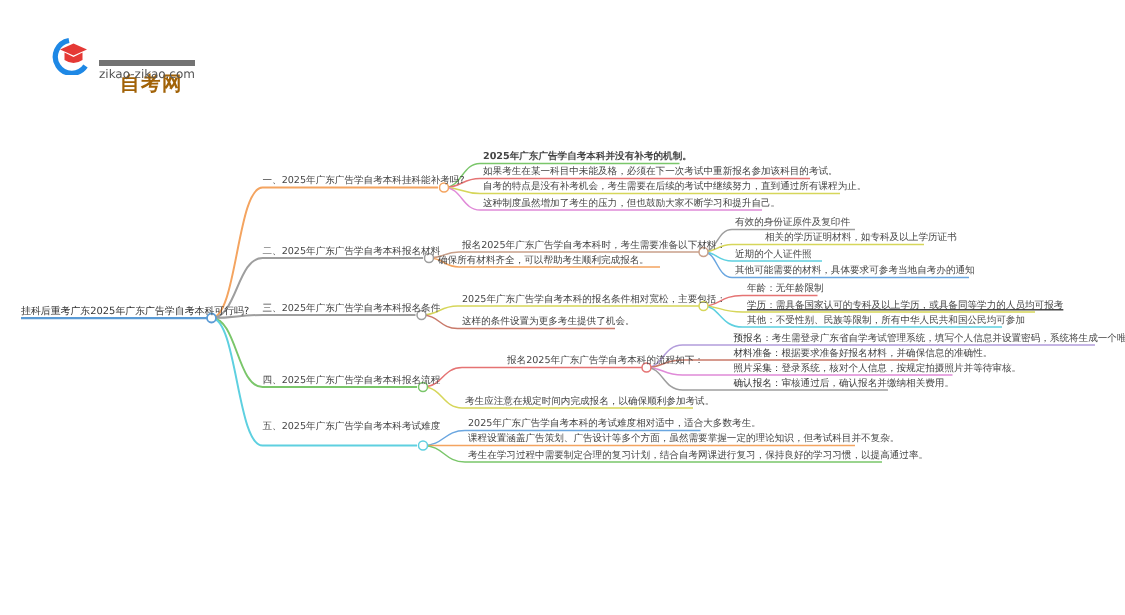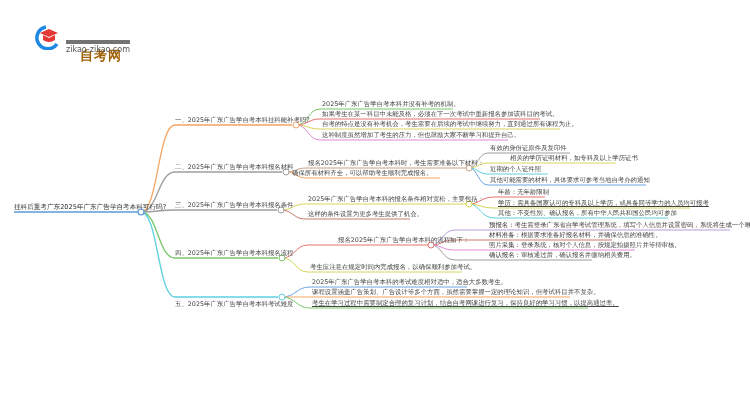--- a/index.html
+++ b/index.html
@@ -73,42 +73,42 @@
   <path d="M282 297 C296 297,296 308,310 308 L588 308" fill="none" stroke="#7ac66a" stroke-width="1"></path>
   <circle cx="282" cy="297" r="3" fill="#fff" stroke="#5ed0e0" stroke-width="1"></circle>
 </svg>
 
 <div class="node" style="left:14px;top:203px;font-size:6.6px;color:#333;">挂科后重考广东2025年广东广告学自考本科可行吗?</div>
 
 <div class="node" style="left:175px;top:116px;text-align:center;">一、2025年广东广告学自考本科挂科能补考吗?</div>
 <div class="node" style="left:175px;top:163px;">二、2025年广东广告学自考本科报名材料</div>
 <div class="node" style="left:175px;top:201px;">三、2025年广东广告学自考本科报名条件</div>
 <div class="node" style="left:175px;top:249px;">四、2025年广东广告学自考本科报名流程</div>
-<div class="node" style="left:175px;top:300px;text-align:center;">五、2025年广东广告学自考本科考试难度</div>
+<div class="node" style="left:175px;top:280px;text-align:center;">五、2025年广东广告学自考本科考试难度</div>
 
-<div class="node" style="left:322px;top:100px;">2025年广东广告学自考本科并没有补考的机制。</div>
+<div class="node" style="left:322px;top:100px;font-weight:bold;">2025年广东广告学自考本科并没有补考的机制。</div>
 <div class="node" style="left:322px;top:110px;">如果考生在某一科目中未能及格，必须在下一次考试中重新报名参加该科目的考试。</div>
 <div class="node" style="left:322px;top:120px;">自考的特点是没有补考机会，考生需要在后续的考试中继续努力，直到通过所有课程为止。</div>
 <div class="node" style="left:322px;top:131px;">这种制度虽然增加了考生的压力，但也鼓励大家不断学习和提升自己。</div>
 
 <div class="node" style="left:308px;top:159px;">报名2025年广东广告学自考本科时，考生需要准备以下材料：</div>
 <div class="node" style="left:292px;top:169px;">确保所有材料齐全，可以帮助考生顺利完成报名。</div>
 <div class="node" style="left:490px;top:144px;">有效的身份证原件及复印件</div>
 <div class="node" style="left:490px;top:154px;margin-left:20px;">相关的学历证明材料，如专科及以上学历证书</div>
 <div class="node" style="left:490px;top:165px;">近期的个人证件照</div>
 <div class="node" style="left:490px;top:176px;">其他可能需要的材料，具体要求可参考当地自考办的通知</div>
 
 <div class="node" style="left:308px;top:195px;">2025年广东广告学自考本科的报名条件相对宽松，主要包括：</div>
 <div class="node" style="left:308px;top:210px;">这样的条件设置为更多考生提供了机会。</div>
 <div class="node" style="left:498px;top:188px;">年龄：无年龄限制</div>
 <div class="node" style="left:498px;top:199px;text-decoration:underline;">学历：需具备国家认可的专科及以上学历，或具备同等学力的人员均可报考</div>
-<div class="node" style="left:498px;top:209px;">其他：不受性别、确认报名，所有中华人民共和国公民均可参加</div>
+<div class="node" style="left:498px;top:209px;">其他：不受性别、民族等限制，所有中华人民共和国公民均可参加</div>
 
 <div class="node" style="left:310px;top:236px;margin-left:28px;">报名2025年广东广告学自考本科的流程如下：</div>
 <div class="node" style="left:310px;top:263px;">考生应注意在规定时间内完成报名，以确保顺利参加考试。</div>
 <div class="node" style="left:457px;top:221px;"><span class="bold">预报名：</span><span>考生需登录广东省自学考试管理系统，填写个人信息并设置密码，系统将生成一个唯一的预报名号。</span></div>
 <div class="node" style="left:457px;top:231px;"><span class="bold">材料准备：</span><span>根据要求准备好报名材料，并确保信息的准确性。</span></div>
 <div class="node" style="left:457px;top:241px;"><span class="bold">照片采集：</span><span>登录系统，核对个人信息，按规定拍摄照片并等待审核。</span></div>
 <div class="node" style="left:457px;top:251px;"><span class="bold">确认报名：</span><span>审核通过后，确认报名并缴纳相关费用。</span></div>
 
 <div class="node" style="left:312px;top:278px;">2025年广东广告学自考本科的考试难度相对适中，适合大多数考生。</div>
 <div class="node" style="left:312px;top:288px;">课程设置涵盖广告策划、广告设计等多个方面，虽然需要掌握一定的理论知识，但考试科目并不复杂。</div>
-<div class="node" style="left:312px;top:299px;text-decoration:underline;">考生在学习过程中需要制定合理的复习计划，结合自考网课进行复习，保持良好的学习习惯，以提高通过率。</div>
+<div class="node" style="left:312px;top:299px;">考生在学习过程中需要制定合理的复习计划，结合自考网课进行复习，保持良好的学习习惯，以提高通过率。</div>
 
 </body></html>

